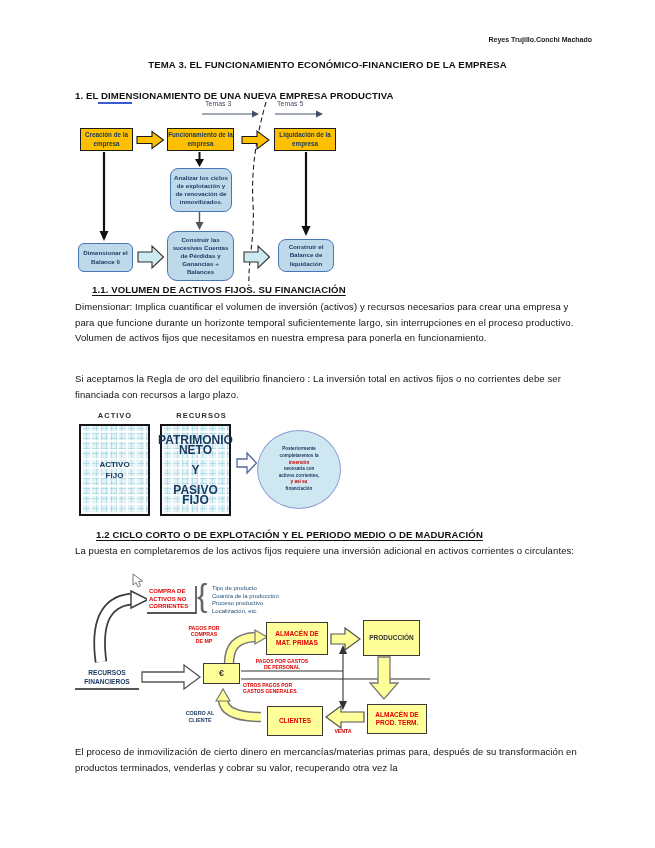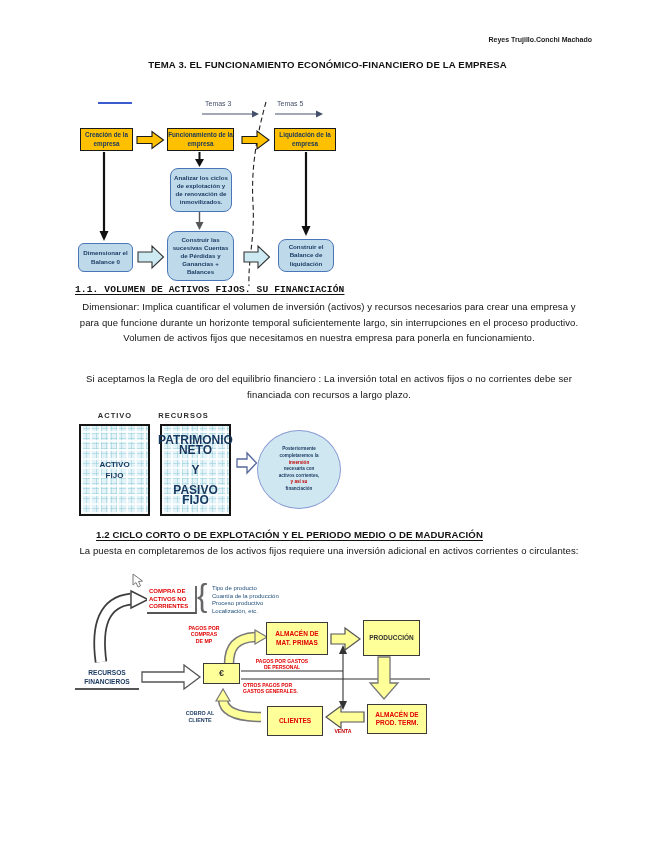--- a/index.html
+++ b/index.html
@@ -3,21 +3,21 @@
 <meta charset="utf-8">
 <style>
   html,body{margin:0;padding:0;background:#fff;}
   .page{position:relative;width:655px;height:848px;background:#ffffff;overflow:hidden;
         font-family:"Liberation Sans",sans-serif;color:#111;}
   .overlay{position:absolute;left:0;top:0;z-index:1;}
   .author{position:absolute;top:36px;right:63px;font-size:7px;font-weight:bold;color:#1a1a1a;z-index:2;}
   .doc-title{position:absolute;top:59px;left:0;width:100%;text-align:center;font-size:9.6px;font-weight:bold;letter-spacing:.15px;z-index:2;}
   .heading{position:absolute;font-size:9.6px;font-weight:bold;letter-spacing:.1px;z-index:2;}
   .heading.u{text-decoration:underline;text-underline-offset:2px;}
-  .para{position:absolute;left:75px;width:508px;font-size:9.5px;line-height:15.6px;letter-spacing:.1px;z-index:2;text-align:center;}
+  .para{position:absolute;left:75px;width:508px;font-size:9.5px;line-height:15.6px;letter-spacing:.1px;z-index:2;}
   .blue-underline{position:absolute;left:98px;top:102px;width:34px;height:1.6px;background:#3b5bd0;z-index:2;}
   .box{position:absolute;display:flex;align-items:center;justify-content:center;text-align:center;z-index:2;box-sizing:border-box;}
   .gold{background:#FFC000;border:1.4px solid #1a1a1a;color:#17375E;font-weight:bold;font-size:6.3px;line-height:1.3;}
   .blue{background:#BDD9EA;border:1.4px solid #4A76B8;color:#17375E;font-weight:bold;font-size:6.2px;line-height:1.3;}
   .r8{border-radius:8px;} .r6{border-radius:6px;} .r10{border-radius:10px;}
   .yellow{background:#FFFF99;border:1.3px solid #3a3a3a;color:#E00000;font-weight:bold;font-size:6.5px;line-height:1.25;}
   .dark-text{color:#333;}
   .plaid{background-color:#E4F3F7;border:2px solid #151515;color:#17375E;font-weight:bold;font-size:8px;line-height:11px;
     background-image:
       repeating-linear-gradient(0deg, rgba(255,255,255,.85) 0 2px, transparent 2px 9px),
@@ -117,38 +117,39 @@
       <polygon points="216,701 223,689 230,701" fill="#FFFF99" stroke="#777" stroke-width="1.2"></polygon>
     </g>
 
     <g transform="translate(133,574)">
       <polygon points="0,0 0,11 3,8.5 5,13 7.5,11.8 5.5,7.5 9.5,7" fill="#fff" stroke="#777" stroke-width="1"></polygon>
     </g>
   </svg>
 
   <div class="author">Reyes Trujillo.Conchi Machado</div>
   <div class="doc-title">TEMA 3. EL FUNCIONAMIENTO ECONÓMICO-FINANCIERO DE LA EMPRESA</div>
+  <div class="heading" style="left:75px;top:90px;">1. EL DIMENSIONAMIENTO DE UNA NUEVA EMPRESA PRODUCTIVA</div>
   <div class="blue-underline"></div>
 
   <div class="lbl" style="left:205px;top:100px;font-size:7px;color:#44506a;font-weight:normal;">Temas 3</div>
   <div class="lbl" style="left:277px;top:100px;font-size:7px;color:#44506a;font-weight:normal;">Temas 5</div>
   <div class="box gold" style="left:80px;top:128px;width:53px;height:23px;">Creación de la empresa</div>
   <div class="box gold" style="left:167px;top:128px;width:67px;height:23px;">Funcionamiento de la empresa</div>
   <div class="box gold" style="left:274px;top:128px;width:62px;height:23px;">Liquidación de la empresa</div>
   <div class="box blue r8" style="left:170px;top:168px;width:62px;height:44px;padding:2px;">Analizar los ciclos de explotación y de renovación de inmovilizados.</div>
   <div class="box blue r6" style="left:78px;top:243px;width:55px;height:29px;">Dimensionar el Balance 0</div>
   <div class="box blue r10" style="left:167px;top:231px;width:67px;height:50px;padding:2px;">Construir las sucesivas Cuentas de Pérdidas y Ganancias + Balances</div>
   <div class="box blue r8" style="left:278px;top:239px;width:56px;height:33px;">Construir el Balance de liquidación</div>
 
-  <div class="heading u" style="left:75px;top:284px;font-family:Liberation Mono, monospace;">1.1. VOLUMEN DE ACTIVOS FIJOS. SU FINANCIACIÓN</div>
+  <div class="heading u" style="left:92px;top:284px;">1.1. VOLUMEN DE ACTIVOS FIJOS. SU FINANCIACIÓN</div>
   <div class="para" style="top:299px;">Dimensionar: Implica cuantificar el volumen de inversión (activos) y recursos necesarios para crear una empresa y para que funcione durante un horizonte temporal suficientemente largo, sin interrupciones en el proceso productivo. Volumen de activos fijos que necesitamos en nuestra empresa para ponerla en funcionamiento.</div>
   <div class="para" style="top:371px;">Si aceptamos la Regla de oro del equilibrio financiero : La inversión total en activos fijos o no corrientes debe ser financiada con recursos a largo plazo.</div>
 
   <div class="colhead" style="left:85px;top:411px;width:60px;">ACTIVO</div>
-  <div class="colhead" style="left:151px;top:411px;width:65px;">RECURSOS</div>
+  <div class="colhead" style="left:169px;top:411px;width:65px;">RECURSOS</div>
   <div class="box plaid pre" style="left:79px;top:424px;width:71px;height:92px;">ACTIVO
 FIJO</div>
   <div class="box plaid pre" style="left:160px;top:424px;width:71px;height:92px;font-size:12px;line-height:10px;">PATRIMONIO
 NETO
 
 Y
 
 PASIVO
 FIJO</div>
   <div class="circle">
@@ -185,14 +186,15 @@
 DE PERSONAL</div>
   <div class="lbl red-lbl pre" style="left:243px;top:682px;width:62px;font-size:5px;line-height:6px;text-align:left;">OTROS PAGOS POR
 GASTOS GENERALES.</div>
   <div class="box yellow pre" style="left:367px;top:704px;width:60px;height:30px;">ALMACÉN DE
 PROD. TERM.</div>
   <div class="box yellow" style="left:267px;top:706px;width:56px;height:30px;">CLIENTES</div>
   <div class="lbl red-lbl" style="left:327px;top:728px;width:32px;color:#C00000;">VENTA</div>
   <div class="lbl navy-lbl pre" style="left:183px;top:710px;width:34px;">COBRO AL
 CLIENTE</div>
 
+  <div class="para" style="top:744px;">El proceso de inmovilización de cierto dinero en mercancías/materias primas para, después de su transformación en productos terminados, venderlas y cobrar su valor, recuperando otra vez la</div>
 
 </div>
 
 </body></html>

